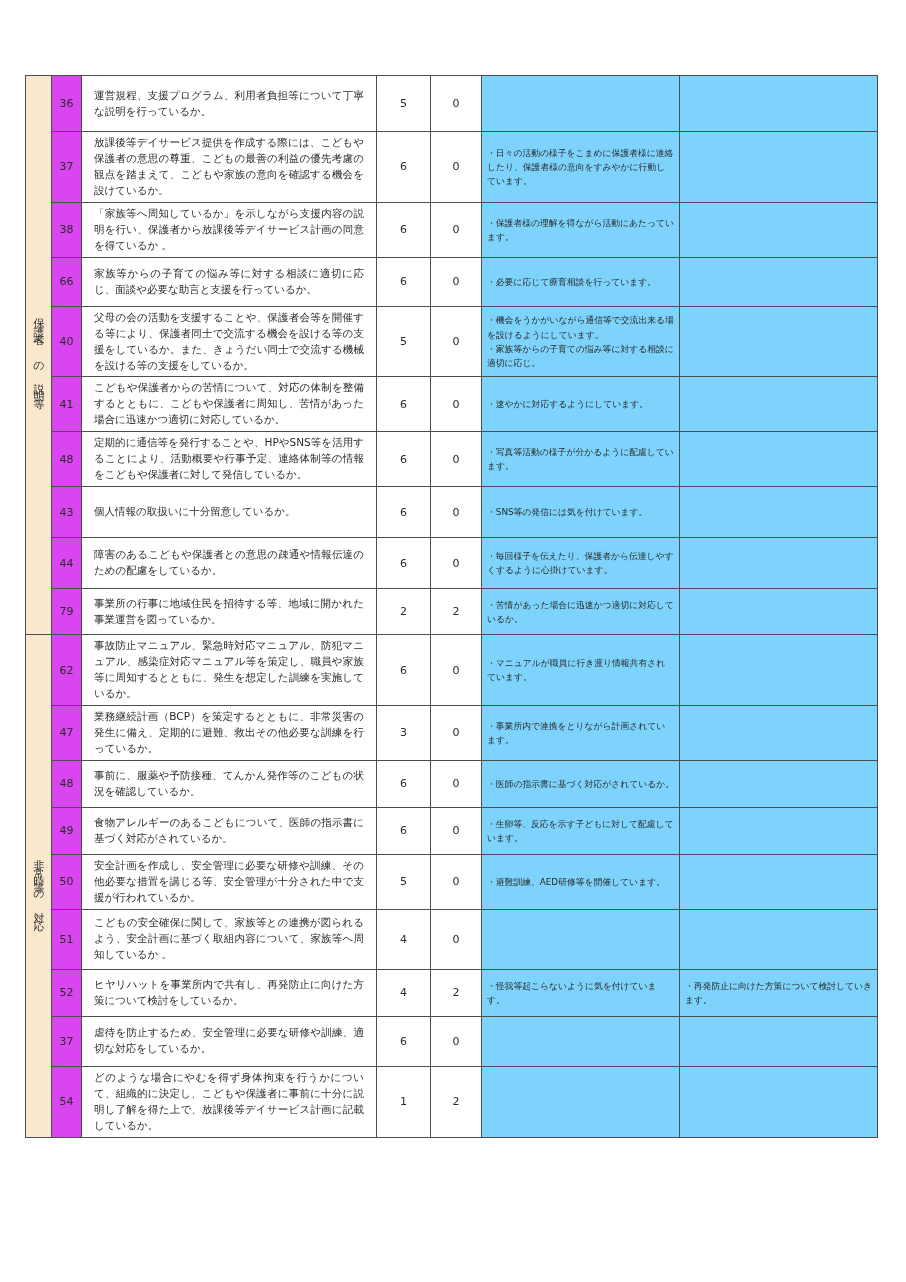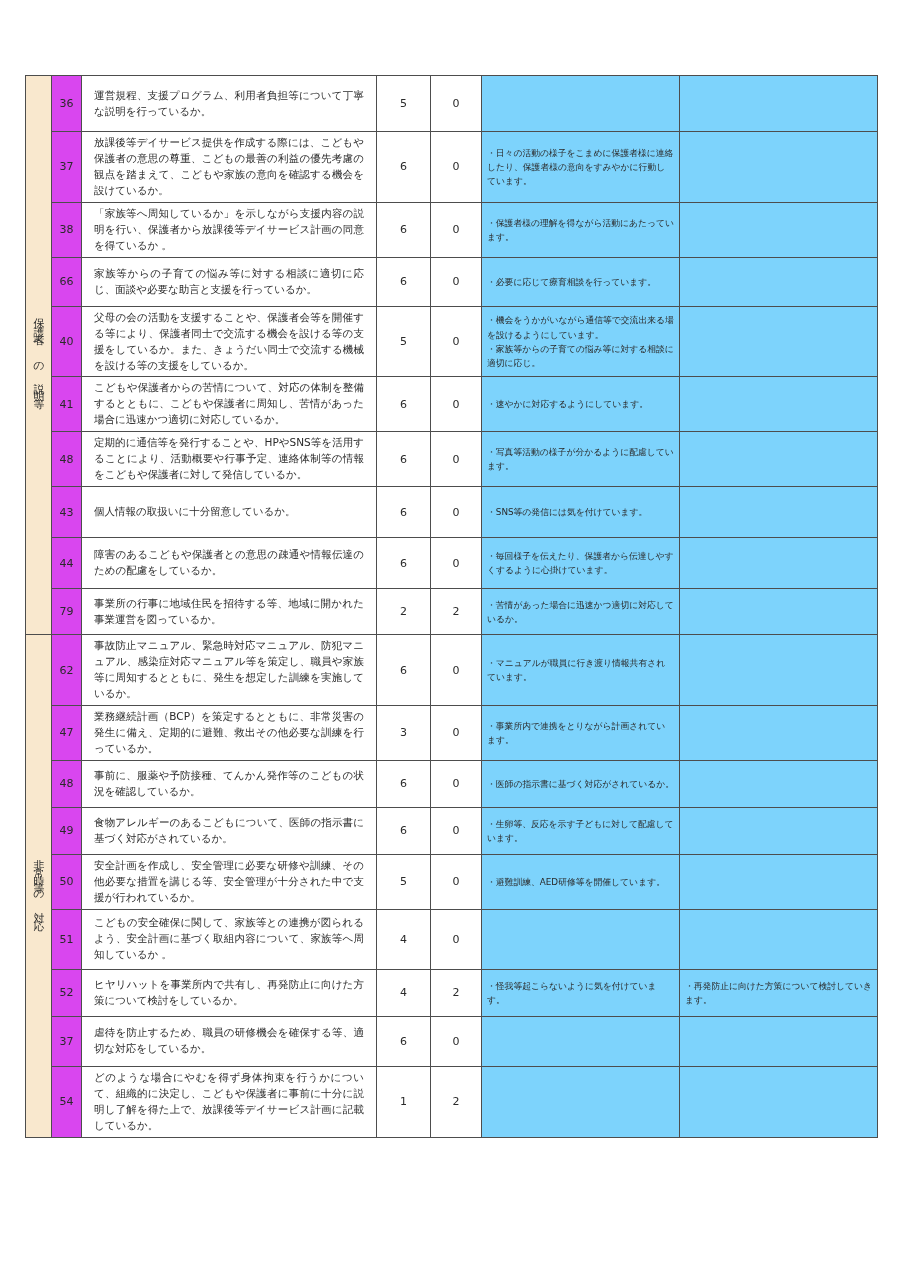--- a/index.html
+++ b/index.html
@@ -210,21 +210,21 @@
     <tr style="height:47px">
       <td class="num">52</td>
       <td class="q">ヒヤリハットを事業所内で共有し、再発防止に向けた方策について検討をしているか。</td>
       <td class="s">4</td>
       <td class="s">2</td>
       <td class="c">・怪我等起こらないように気を付けています。</td>
       <td class="c">・再発防止に向けた方策について検討していきます。</td>
     </tr>
     <tr style="height:50px">
       <td class="num">37</td>
-      <td class="q">虐待を防止するため、職員の研修機会を確保する等、適切な対応をしているか。</td>
+      <td class="q">虐待を防止するため、安全管理に必要な研修や訓練、適切な対応をしているか。</td>
       <td class="s">6</td>
       <td class="s">0</td>
       <td class="c"></td>
       <td class="c"></td>
     </tr>
     <tr style="height:53px">
       <td class="num">54</td>
       <td class="q">どのような場合にやむを得ず身体拘束を行うかについて、組織的に決定し、こどもや保護者に事前に十分に説明し了解を得た上で、放課後等デイサービス計画に記載しているか。</td>
       <td class="s">1</td>
       <td class="s">2</td>

